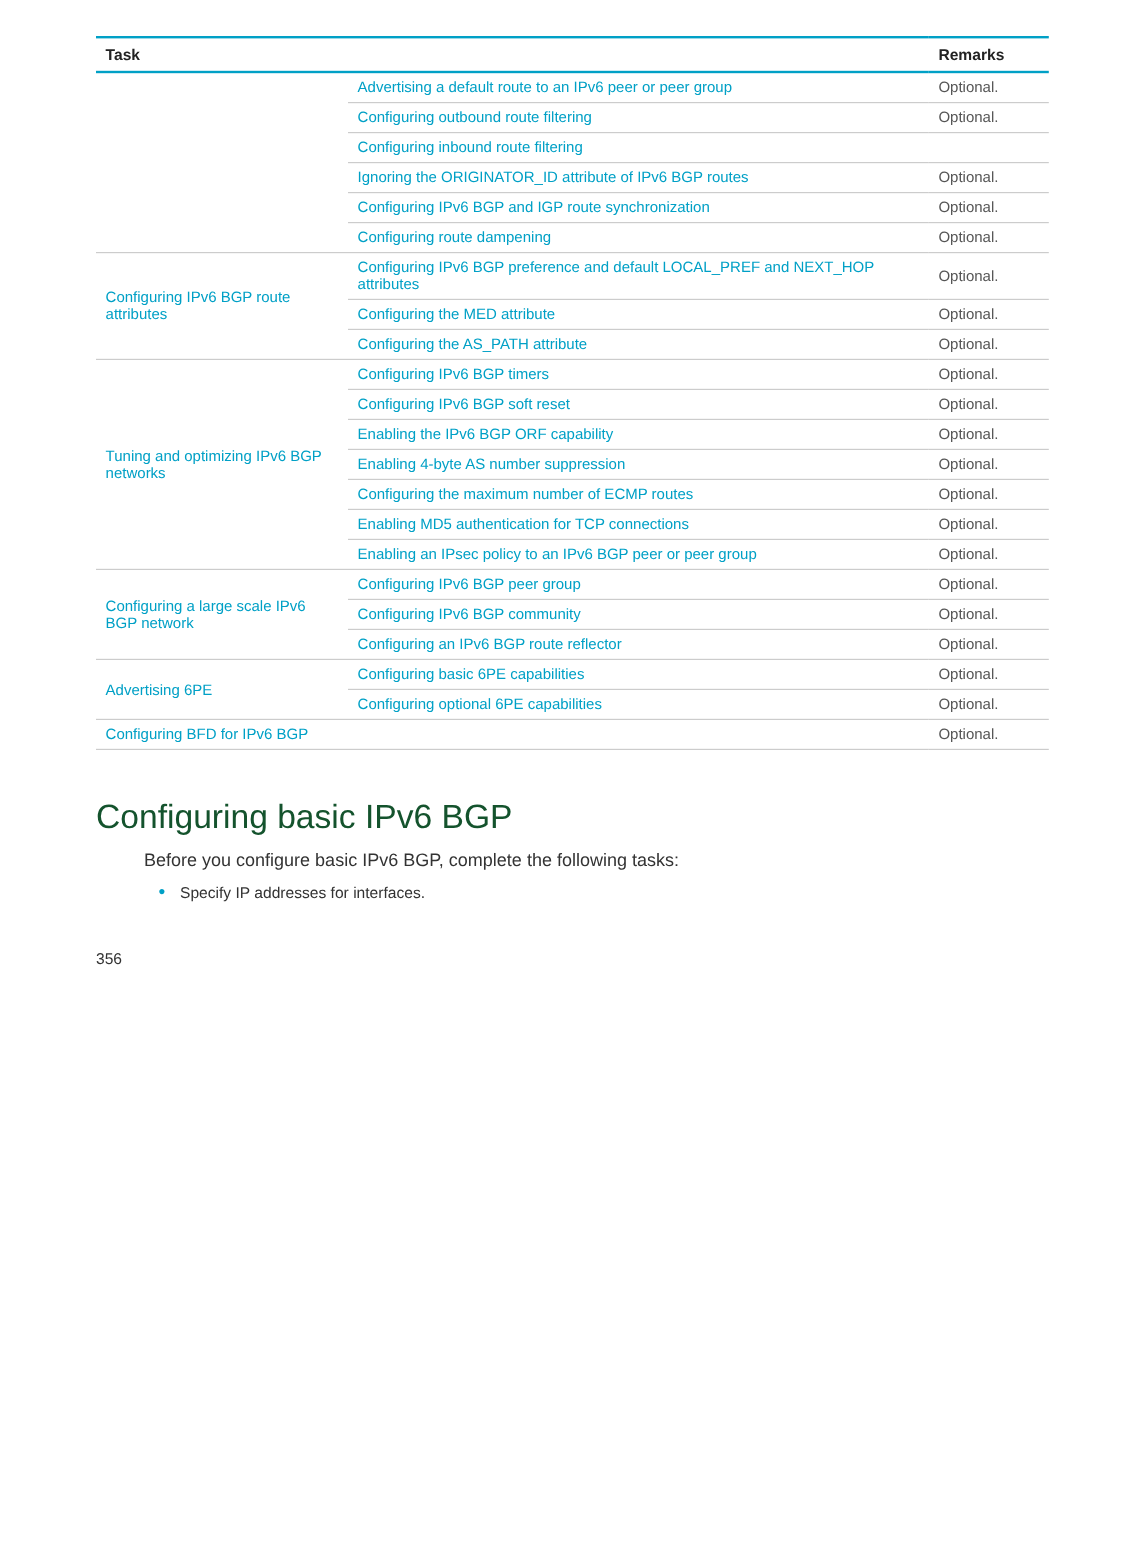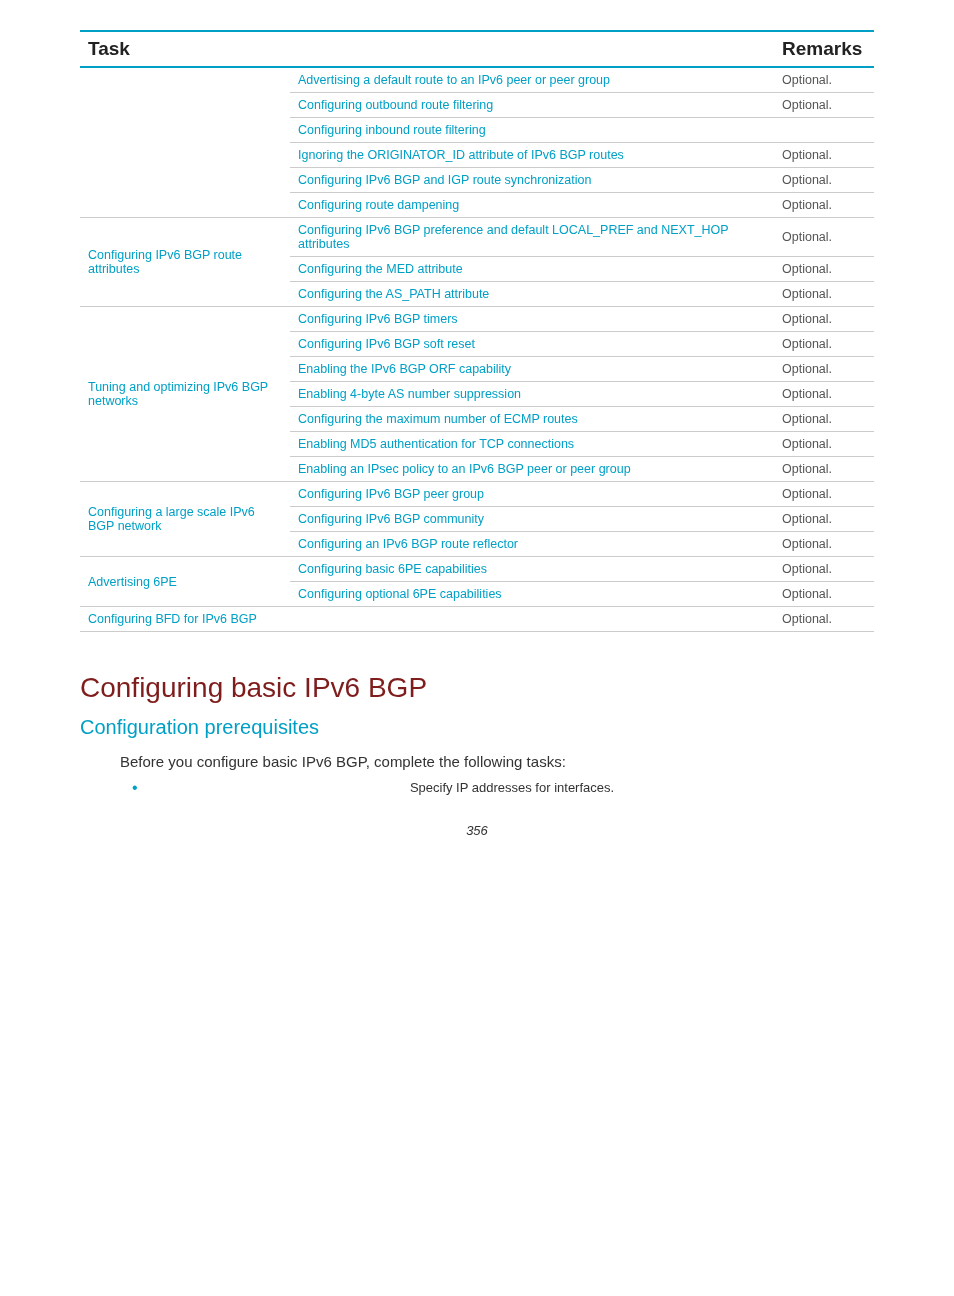--- a/index.html
+++ b/index.html
@@ -20,21 +20,21 @@
       margin-bottom: 40px;
     }
     table thead tr {
       border-top: 2px solid #00a0c6;
       border-bottom: 2px solid #00a0c6;
     }
     table thead th {
       padding: 6px 8px;
       text-align: left;
       font-weight: bold;
-      font-size: 19px;
+      font-size: 13px;
       color: #222;
     }
     table tbody tr {
       border-bottom: 1px solid #ccc;
     }
     table tbody td {
       padding: 5px 8px;
       vertical-align: middle;
       font-size: 12.5px;
     }
@@ -47,63 +47,60 @@
       color: #00a0c6;
       vertical-align: middle;
     }
     .remarks-cell {
       width: 100px;
       color: #555;
       vertical-align: middle;
     }
     .section-heading {
       font-size: 28px;
-      color: #7f1d1d;
+      color: #14532d;
       font-weight: normal;
       margin-bottom: 12px;
       margin-top: 20px;
     }
     .sub-heading {
       font-size: 20px;
       color: #00a0c6;
       font-weight: normal;
       margin-bottom: 14px;
     }
     .body-text {
       font-size: 15px;
       color: #333;
       margin-bottom: 10px;
       padding-left: 40px;
     }
     .bullet-list {
       padding-left: 70px;
       margin-bottom: 26px;
-      text-align: center;
     }
     .bullet-list li {
       list-style: none;
       position: relative;
       margin-bottom: 8px;
       font-size: 13px;
       color: #333;
     }
     .bullet-list li::before {
       content: '•';
       color: #00a0c6;
       font-size: 16px;
       position: absolute;
       left: -18px;
       top: -1px;
     }
     .page-number {
-      text-align: center;
-      font-size: 13px;
-      color: #333;
-      margin-top: 28px;
-      font-style: italic;
+      font-size: 13px;
+      color: #333;
+      margin-top: 40px;
     }
     code {
       font-family: 'Courier New', monospace;
       font-weight: bold;
     }
   </style>
 </head>
 <body>
 
 <div class="page">
@@ -208,21 +205,20 @@
         </tr>
         <tr>
           <td class="task-cell"><a class="link" href="#">Configuring BFD for IPv6 BGP</a></td>
           <td></td>
           <td class="remarks-cell">Optional.</td>
         </tr>
       </tbody>
   </table>
 
   <h1 class="section-heading">Configuring basic IPv6 BGP</h1>
-  <h2 class="sub-heading">Configuration prerequisites</h2>
   <p class="body-text">Before you configure basic IPv6 BGP, complete the following tasks:</p>
 
   <ul class="bullet-list">
     <li>Specify IP addresses for interfaces.</li>
   </ul>
 
   <div class="page-number">356</div>
 </div>
 
 </body></html>

